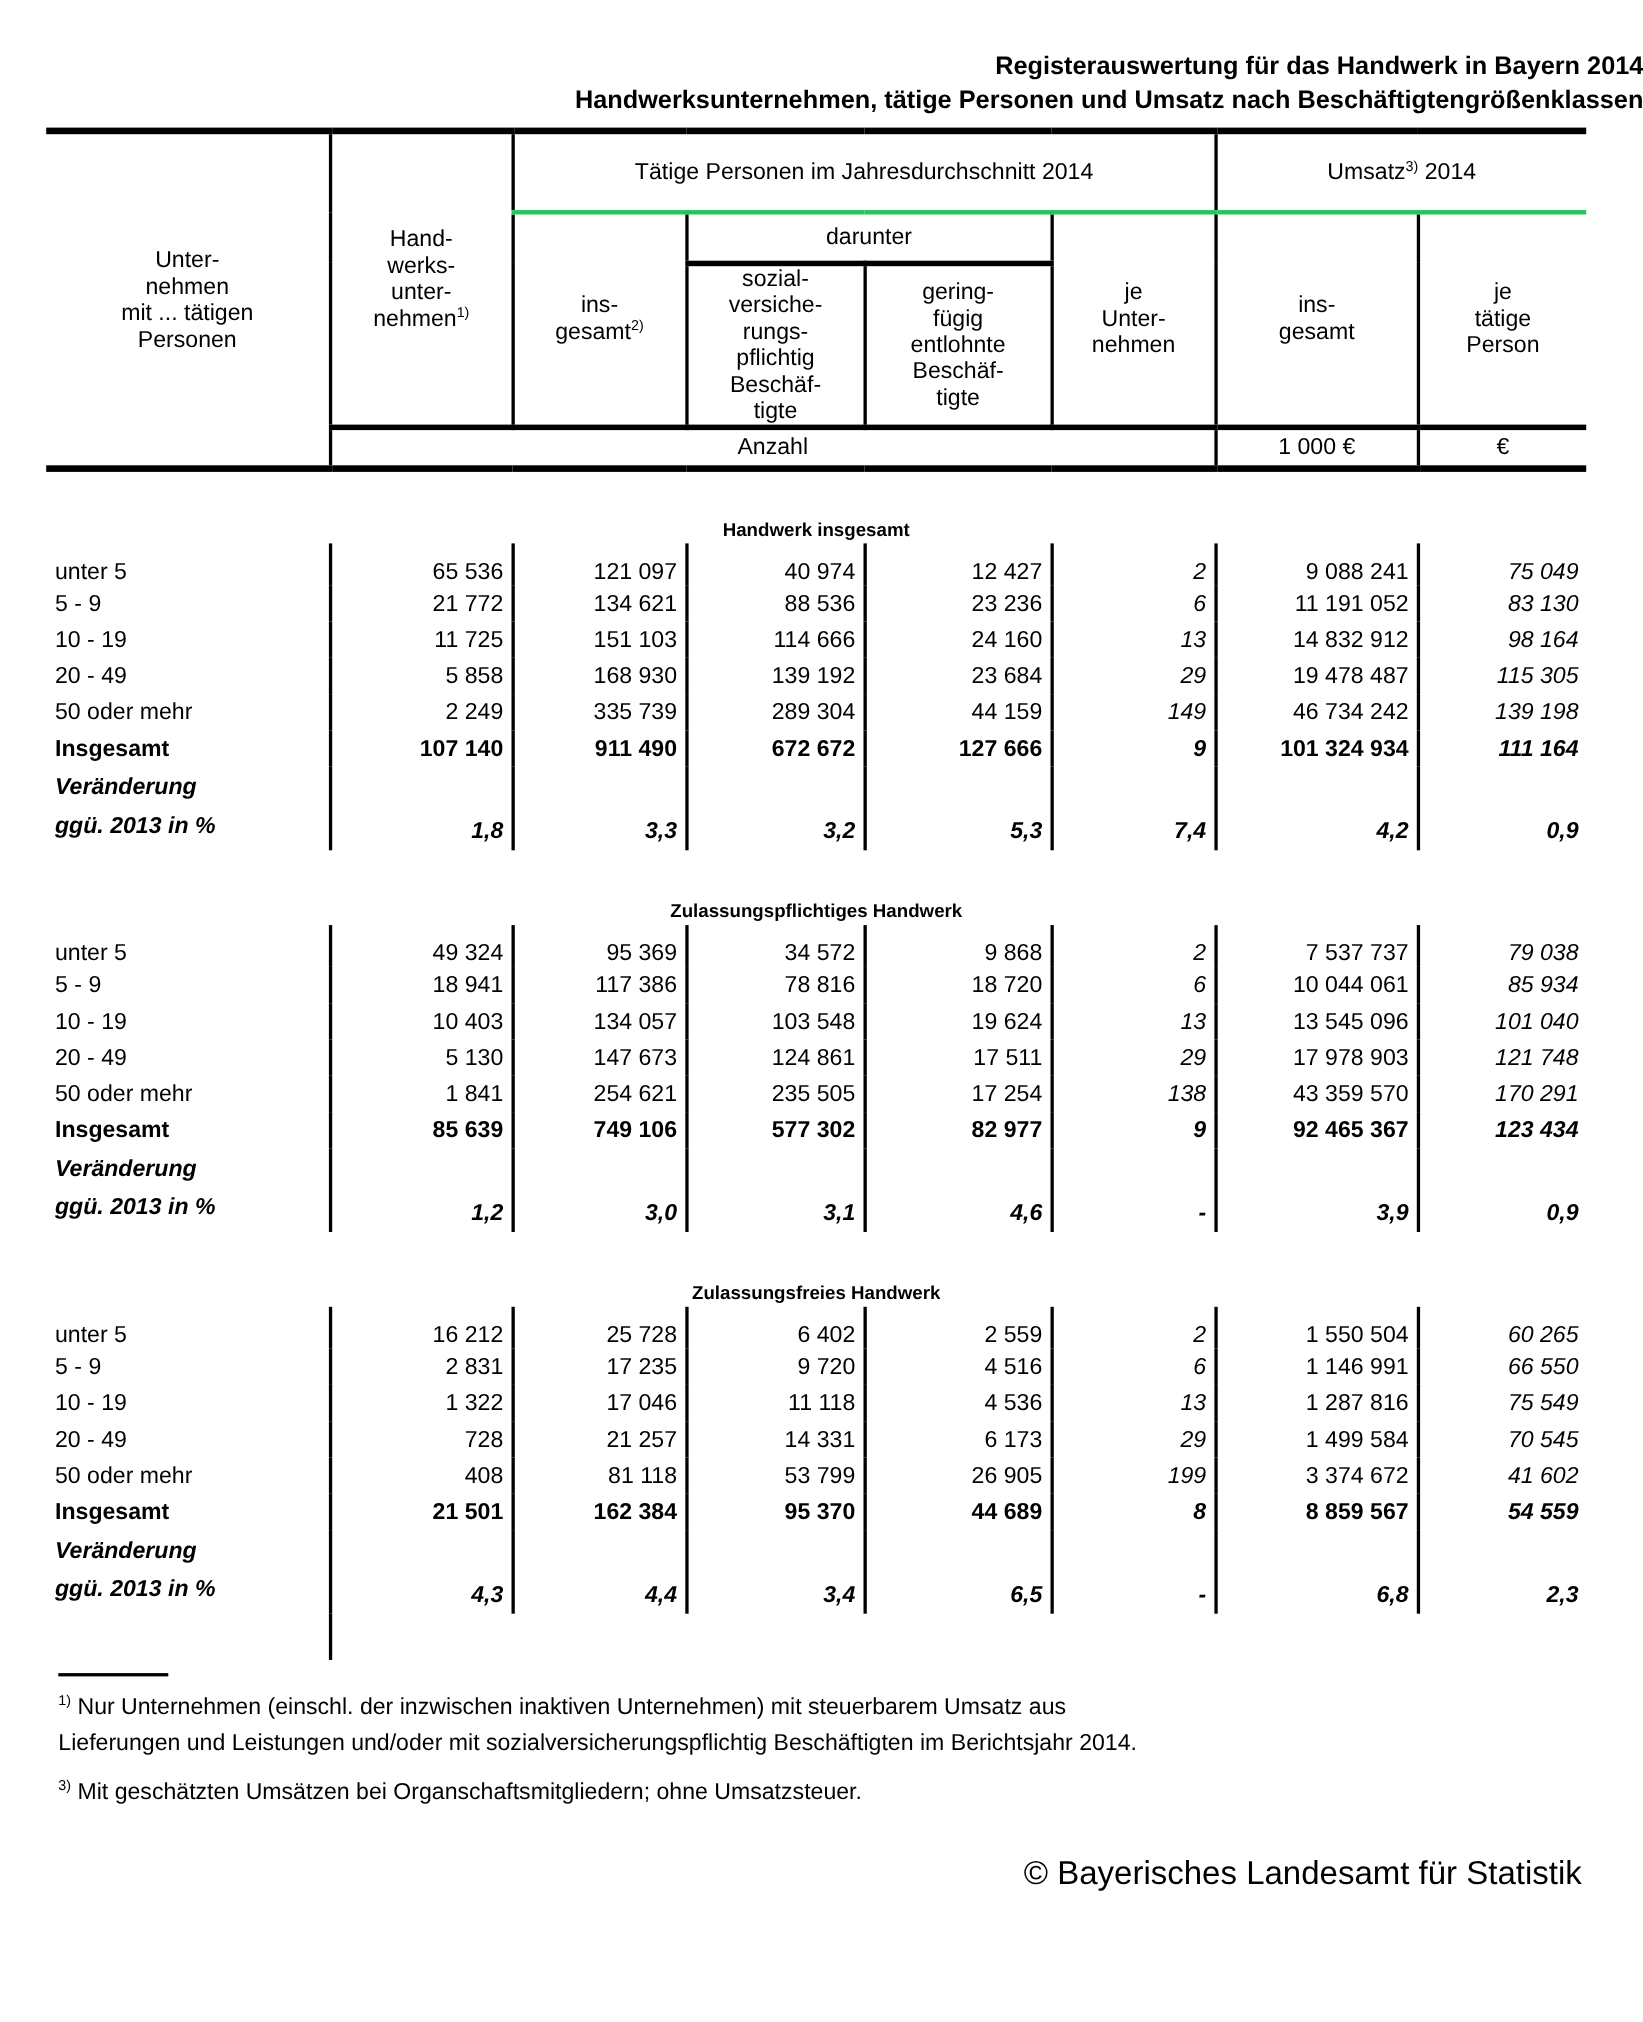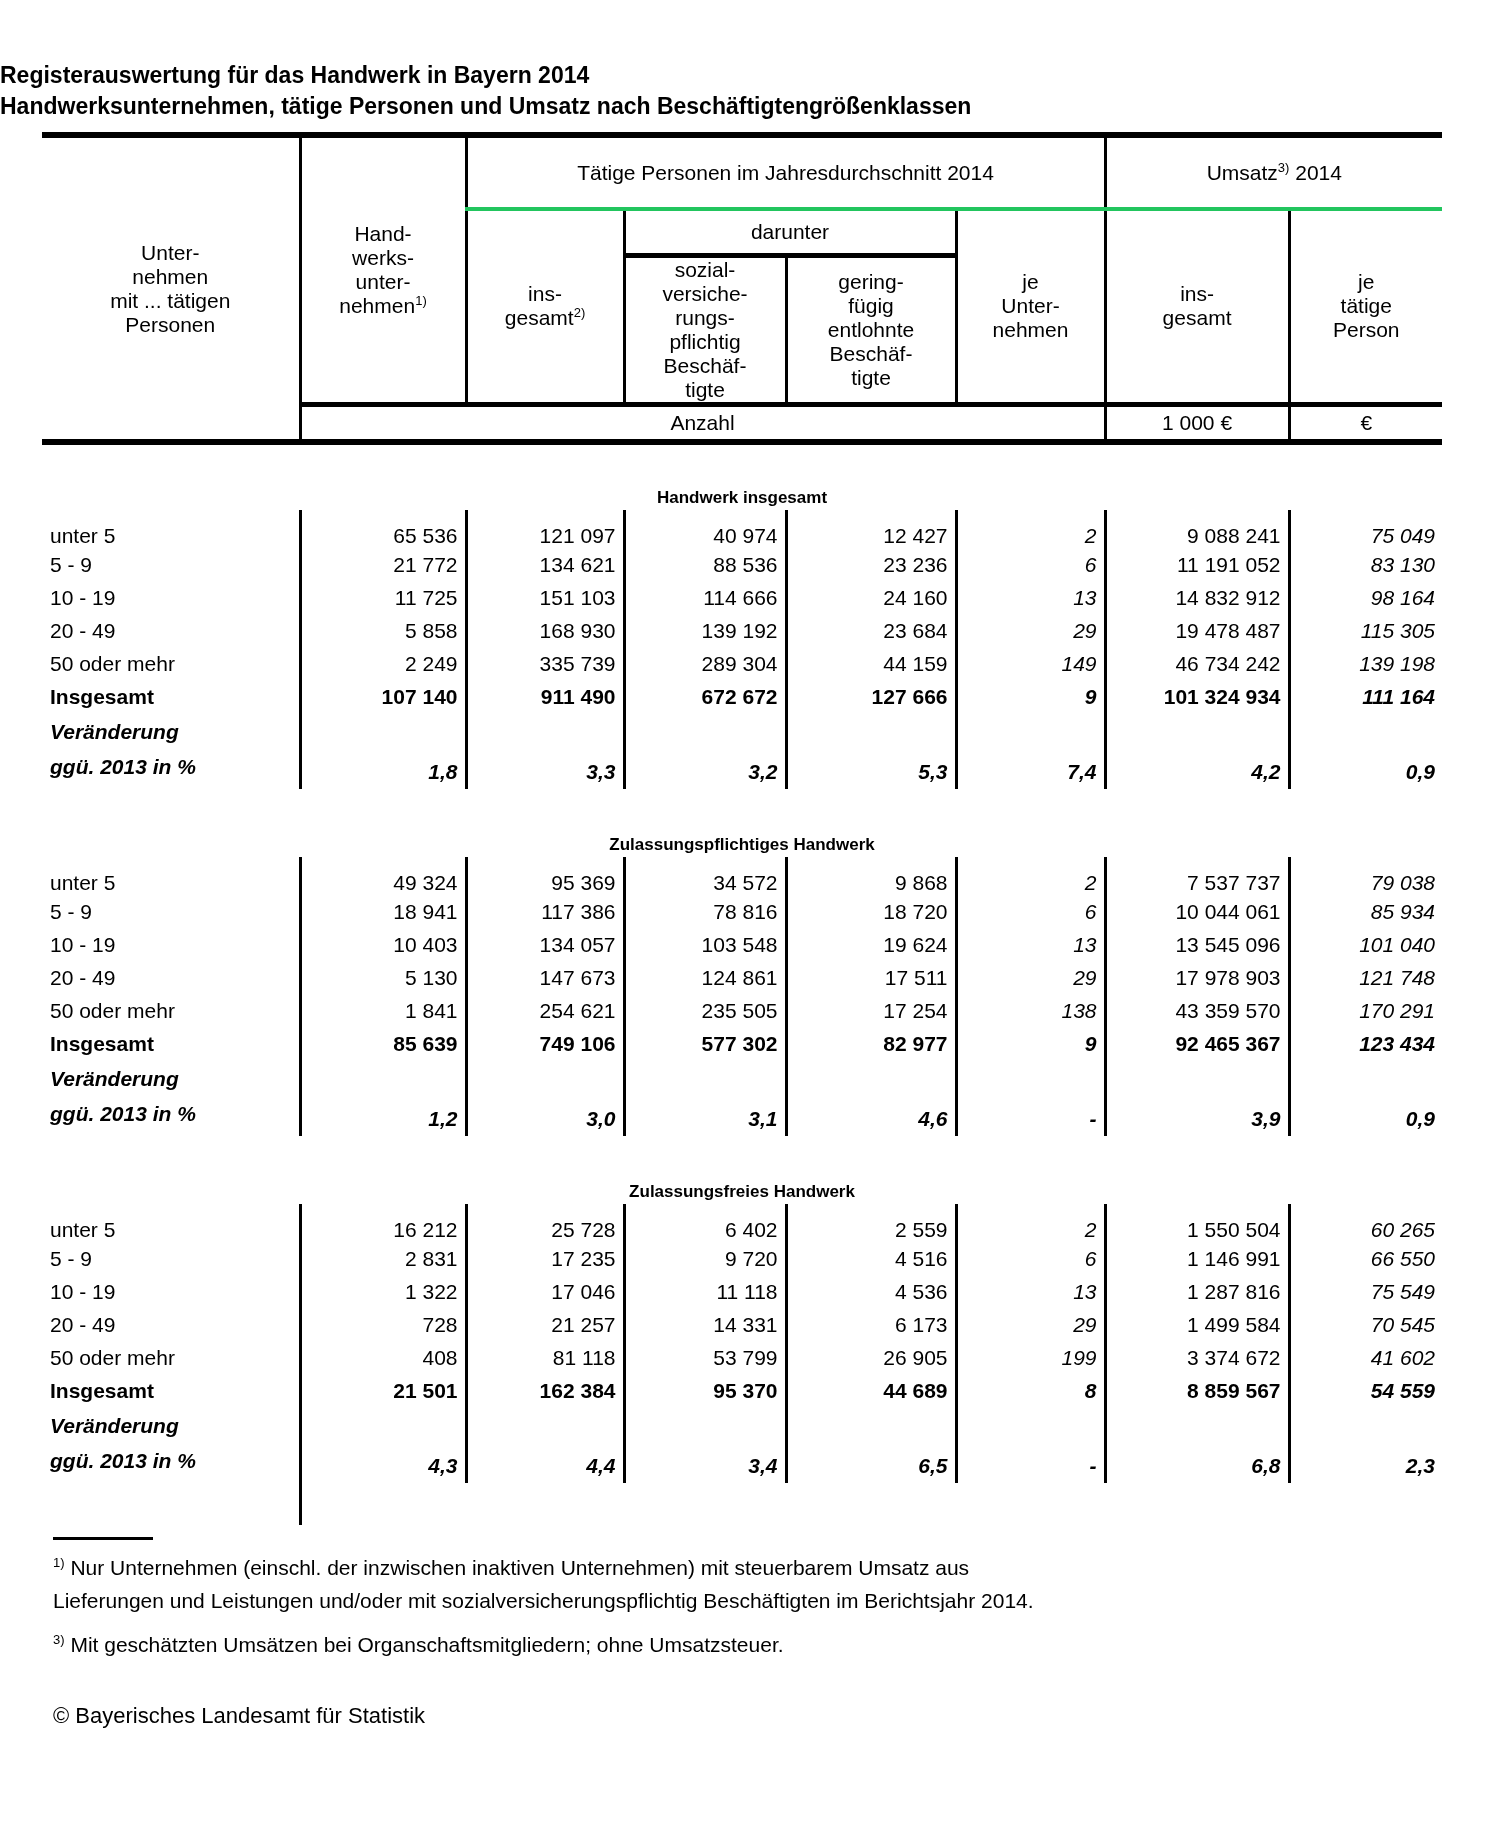--- a/index.html
+++ b/index.html
@@ -5,21 +5,21 @@
   html, body { margin: 0; padding: 0; background: #fff; }
   .page {
     position: relative;
     width: 1494px;
     height: 1838px;
     background: #ffffff;
     color: #000000;
     font-family: "Liberation Sans", "DejaVu Sans", sans-serif;
     overflow: hidden;
   }
-  .titles { padding-top: 44px; text-align: left; margin-top: 16px; }
+  .titles { padding-top: 44px; text-align: right; }
   .title-line { font-size: 23px; font-weight: bold; line-height: 31px; }
 
   table.main {
     border-collapse: collapse;
     table-layout: fixed;
     width: 1400px;
     margin-left: 42px;
     margin-top: 10px;
     font-size: 21px;
   }
@@ -77,23 +77,23 @@
   tr.ver td.lbl { white-space: pre-line; line-height: 35px; }
   tr.tail { height: 42px; }
 
   
   .foot { margin-left: 53px; margin-top: 12px; width: 1389px; }
   .fn-rule { width: 100px; border-top: 3px solid #000; margin-bottom: 10px; }
   .fn { font-size: 21px; line-height: 33px; margin-top: 11px; }
   .fn .fn-text { white-space: pre-line; }
   .copyright {
     margin-top: 42px;
-    text-align: left;
+    text-align: right;
     padding-right: 4px;
-    font-size: 22px;
+    font-size: 30px;
   }
 </style>
 </head>
 <body>
 
 <div class="page">
 
   <div class="titles">
     <div class="title-line">Registerauswertung für das Handwerk in Bayern 2014</div>
     <div class="title-line">Handwerksunternehmen, tätige Personen und Umsatz nach Beschäftigtengrößenklassen</div>

